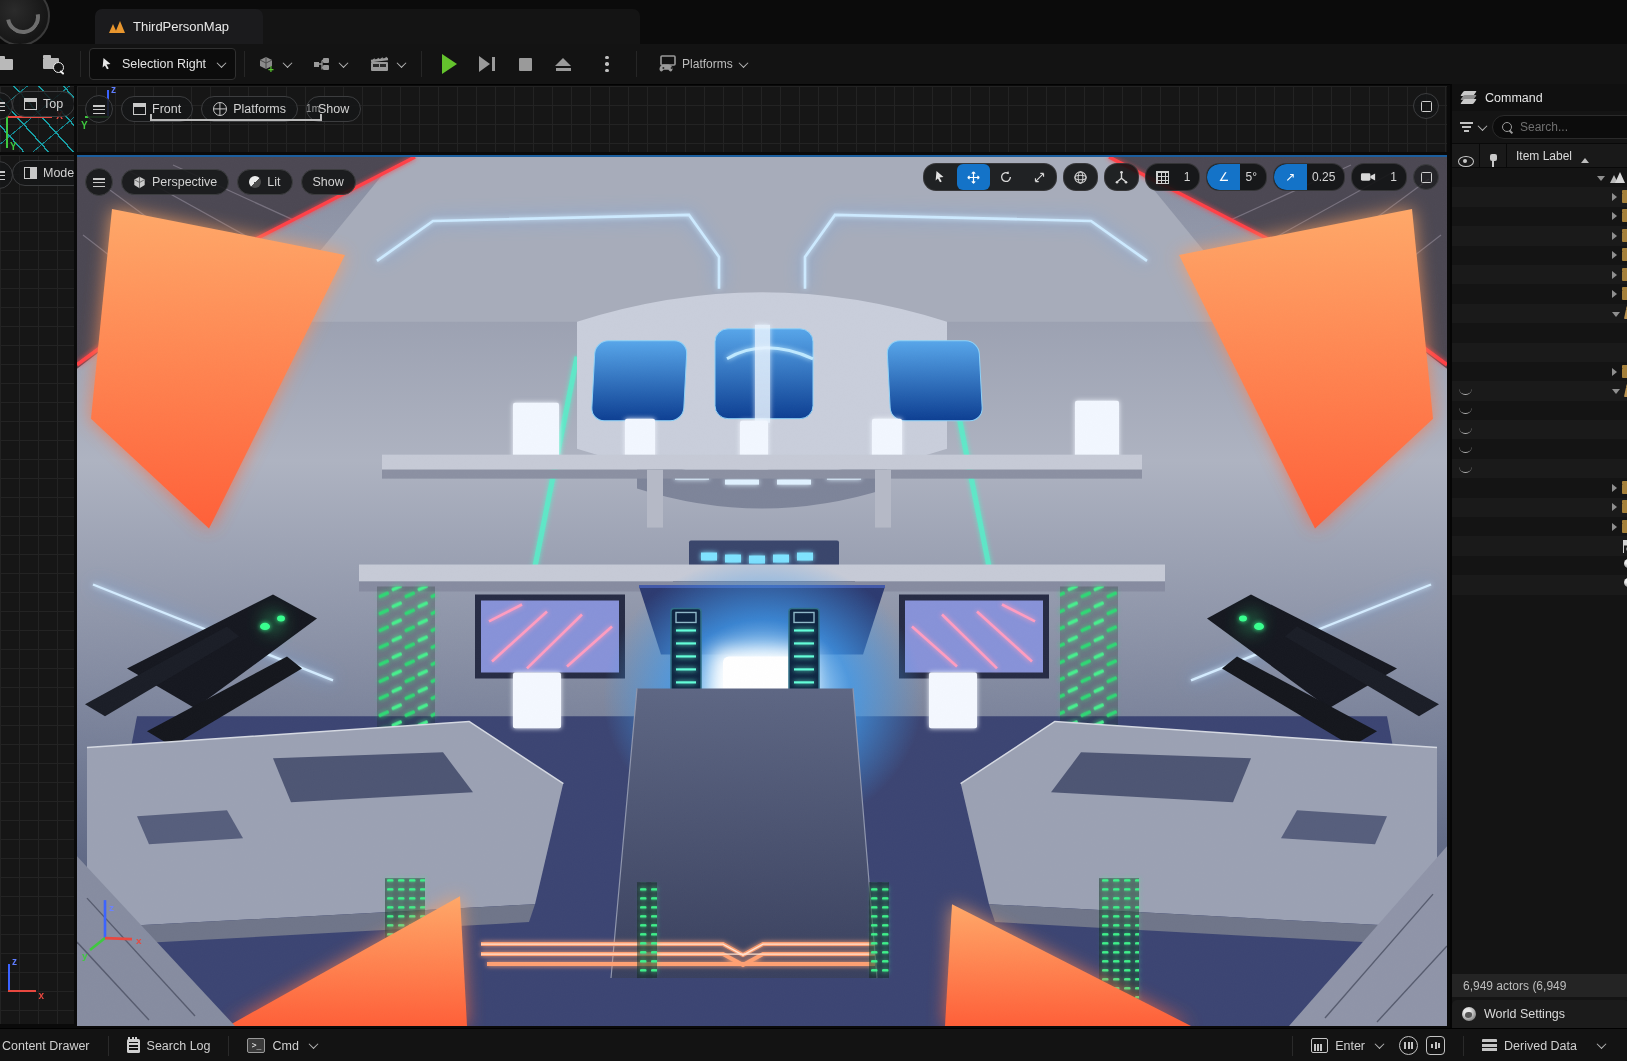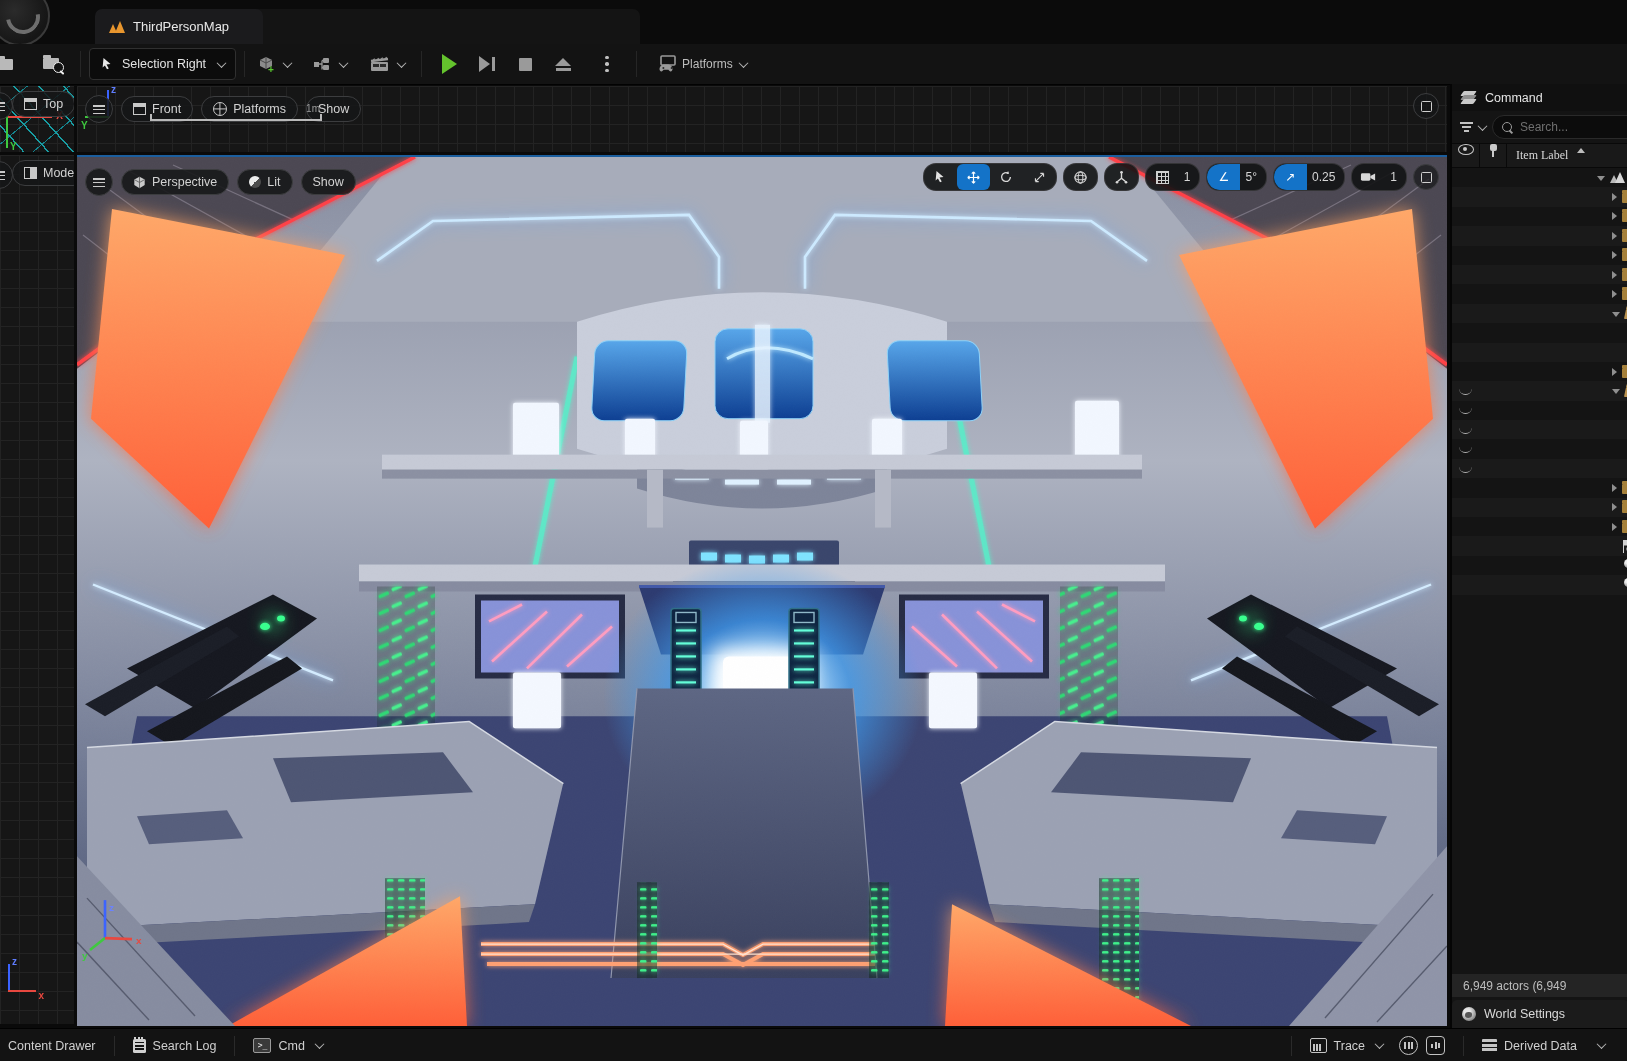--- a/index.html
+++ b/index.html
@@ -89,21 +89,21 @@
   .rp-search{height:32px;display:flex;align-items:center;gap:6px;padding:0 8px;flex:none;}
   .srch{height:22px;width:150px;flex:none;border-radius:12px;background:#0c0c0c;border:1px solid #2a2a2a;display:flex;align-items:center;gap:6px;padding:0 9px;}
   .srch input{background:transparent;border:none;outline:none;color:#9a9a9a;font-size:12px;width:100px;font-family:inherit;}
   .srch input::placeholder{color:#6f6f6f;}
   .mag2{position:relative;width:8px;height:8px;border:1.6px solid #9a9a9a;border-radius:50%;flex:none;}
   .mag2::after{content:'';position:absolute;width:1.8px;height:4px;background:#9a9a9a;left:6.5px;top:6.5px;transform:rotate(-45deg);}
   .funnel{display:flex;flex-direction:column;gap:2.5px;align-items:center;}
   .funnel i{height:1.8px;background:#c2c2c2;display:block;}
   .funnel i:nth-child(1){width:13px;} .funnel i:nth-child(2){width:9px;} .funnel i:nth-child(3){width:5px;}
   .rp-cols{height:23px;display:flex;align-items:center;background:#191919;border-top:1px solid #090909;border-bottom:1px solid #090909;color:#d9d9d9;flex:none;}
-  .colcell{display:flex;align-items:flex-start;justify-content:center;font-family:Liberation Serif, serif;}
+  .colcell{display:flex;align-items:flex-end;justify-content:center;}
   .c-eye{width:27px;border-right:1px solid #090909;height:100%;}
   .c-pin{width:26px;border-right:1px solid #090909;height:100%;}
   .c-lab{padding-left:9px;gap:5px;}
   .sort-tri{width:0;height:0;border-left:4px solid transparent;border-right:4px solid transparent;border-bottom:5px solid #bdbdbd;margin-left:4px;}
   #tree{flex:none;}
   .trow{display:flex;align-items:center;height:19.4px;background:#141414;color:#dedede;font-size:12px;}
   .trow.alt{background:#1a1a1a;}
   .cell-eye{width:27px;display:flex;align-items:center;justify-content:center;flex:none;}
   .cell-pin{width:26px;flex:none;}
   .cell-main{flex:1;display:flex;align-items:center;overflow:hidden;white-space:nowrap;}
@@ -916,39 +916,39 @@
     <div class="rp-status">
       <span>6,949 actors (6,949</span>
       </div>
     <div class="rp-ws">
       <span class="globe-g"></span>
       <span>World Settings</span>
       </div>
   </div>
 
   <div class="bbar">
-    <span class="bb-item" style="padding-left:8px">
+    <span class="bb-item" style="padding-left:2px">
       <span>Content Drawer</span>
       </span>
     <span class="bb-sep"></span>
     <span class="bb-item">
       <span class="log-ico"></span>
       <span>Search Log</span>
       </span>
     <span class="bb-sep"></span>
     <span class="bb-item">
       <span class="cmd-ico">&gt;_</span>
       <span>Cmd</span>
       <span class="chev"></span>
       </span>
     <span style="flex:1"></span>
     <span class="bb-sep"></span>
     <span class="bb-item">
       <span class="trace-ico"></span>
-      <span>Trace</span>
+      <span>Enter</span>
       <span class="chev"></span>
       </span>
     <span class="bb-item">
       <span class="circ-ico">
           <i></i>
           <i></i>
           <i></i>
         </span>
       </span>
     <span class="bb-item" style="padding-left:0">

